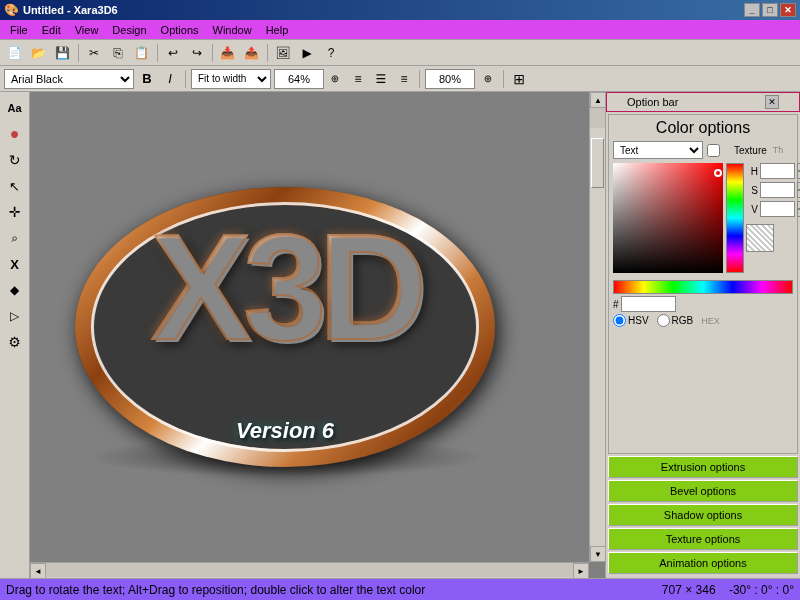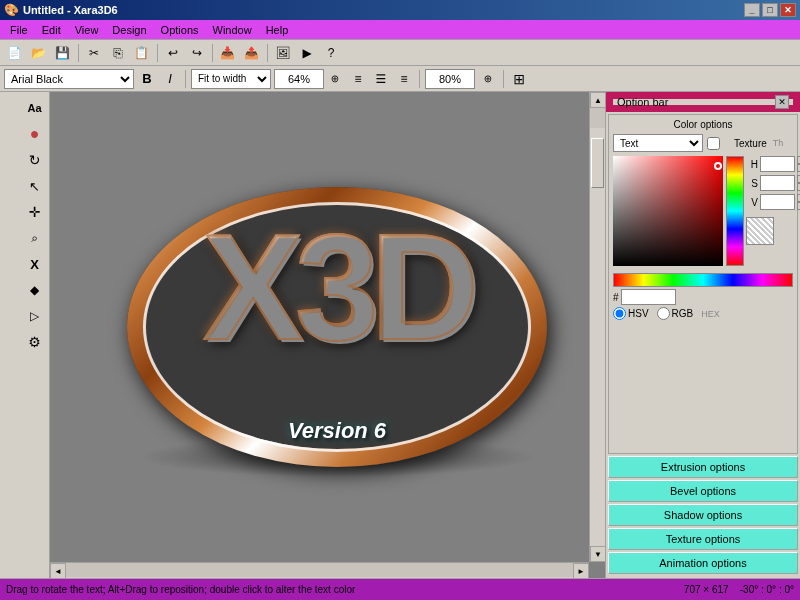--- a/index.html
+++ b/index.html
@@ -109,21 +109,20 @@
       background: #d4d0c8;
       border: 1px solid transparent;
       display: flex; align-items: center; justify-content: center;
       cursor: pointer; font-size: 12px;
     }
 
     
     #main {
       display: flex;
       height: calc(600px - 20px - 20px - 26px - 26px - 22px);
-      margin-left: 20px;
     }
 
     
     #left-toolbar {
       width: 30px;
       background: #d4d0c8;
       border-right: 1px solid #a0a0a0;
       display: flex;
       flex-direction: column;
       align-items: center;
@@ -167,21 +166,20 @@
       font-size: 8px; cursor: pointer;
     }
 
     
     #canvas-content {
       position: absolute;
       left: 0; top: 0;
       right: 16px; bottom: 16px;
       display: flex;
       align-items: center;
-      justify-content: center;
       overflow: hidden;
       padding-left: 35px;
     }
 
     
     #logo-container {
       position: relative;
       width: 440px;
       height: 320px;
     }
@@ -264,46 +262,46 @@
       width: 195px;
       background: #d4d0c8;
       border-left: 1px solid #a0a0a0;
       display: flex;
       flex-direction: column;
     }
 
     
     #option-bar-header {
       background: #d4d0c8;
-      border: 7px solid #be185d;
+      border: 1px solid #be185d;
       height: 20px;
       display: flex;
       align-items: center;
       justify-content: space-between;
-      padding: 0 4px;
+      padding: 0 20px;
       font-size: 11px;
     }
     .panel-close {
       width: 14px; height: 14px;
       background: #c0c0c0;
       border: 1px solid #888;
       display: flex; align-items: center; justify-content: center;
       font-size: 9px; cursor: pointer;
     }
 
     
     #color-options {
       padding: 4px;
       border: 1px solid #a0a0a0;
       margin: 2px;
       flex: 1;
     }
     #color-options-title {
       text-align: center;
-      font-size: 10px;
+      font-size: 16px;
       margin-bottom: 4px;
       font-weight: normal;
     }
 
     
     #text-texture-row {
       display: flex;
       align-items: center;
       gap: 4px;
       margin-bottom: 4px;
@@ -441,42 +439,42 @@
     .options-section {
       padding: 0 2px;
       display: flex;
       flex-direction: column;
       gap: 2px;
       padding-bottom: 4px;
     }
     .options-btn {
       width: 100%;
       height: 22px;
-      background: #5eead4;
+      background: #84cc16;
       border: 1px solid #a0a0a0;
       border-top-color: #fff;
       border-left-color: #fff;
       font-size: 11px;
       text-align: center;
       cursor: pointer;
       display: flex;
       align-items: center;
       justify-content: center;
     }
 
     
     #statusbar {
       height: 22px;
-      background: #a21caf;
+      background: #8b5cf6;
       border-top: 1px solid #a0a0a0;
       display: flex;
       align-items: center;
       justify-content: space-between;
       padding: 0 6px;
-      font-size: 10px;
+      font-size: 12px;
     }
 
     
     .vscroll-track {
       flex: 1;
       background: #c8c4bc;
       position: relative;
       min-height: 20px;
     }
     .vscroll-thumb {
@@ -731,17 +729,17 @@
       <button class="options-btn">Texture options</button>
       <button class="options-btn">Animation options</button>
     </div>
   </div>
 
 </div>
 
 <div id="statusbar">
   <span>Drag to rotate the text; Alt+Drag to reposition; double click to alter the text color</span>
   <span>
-    <span>707 × 617</span>
+    <span>707 × 346</span>
     &nbsp;&nbsp;
     <span>-30° : 0° : 0°</span>
   </span>
 </div>
 
 </body></html>

